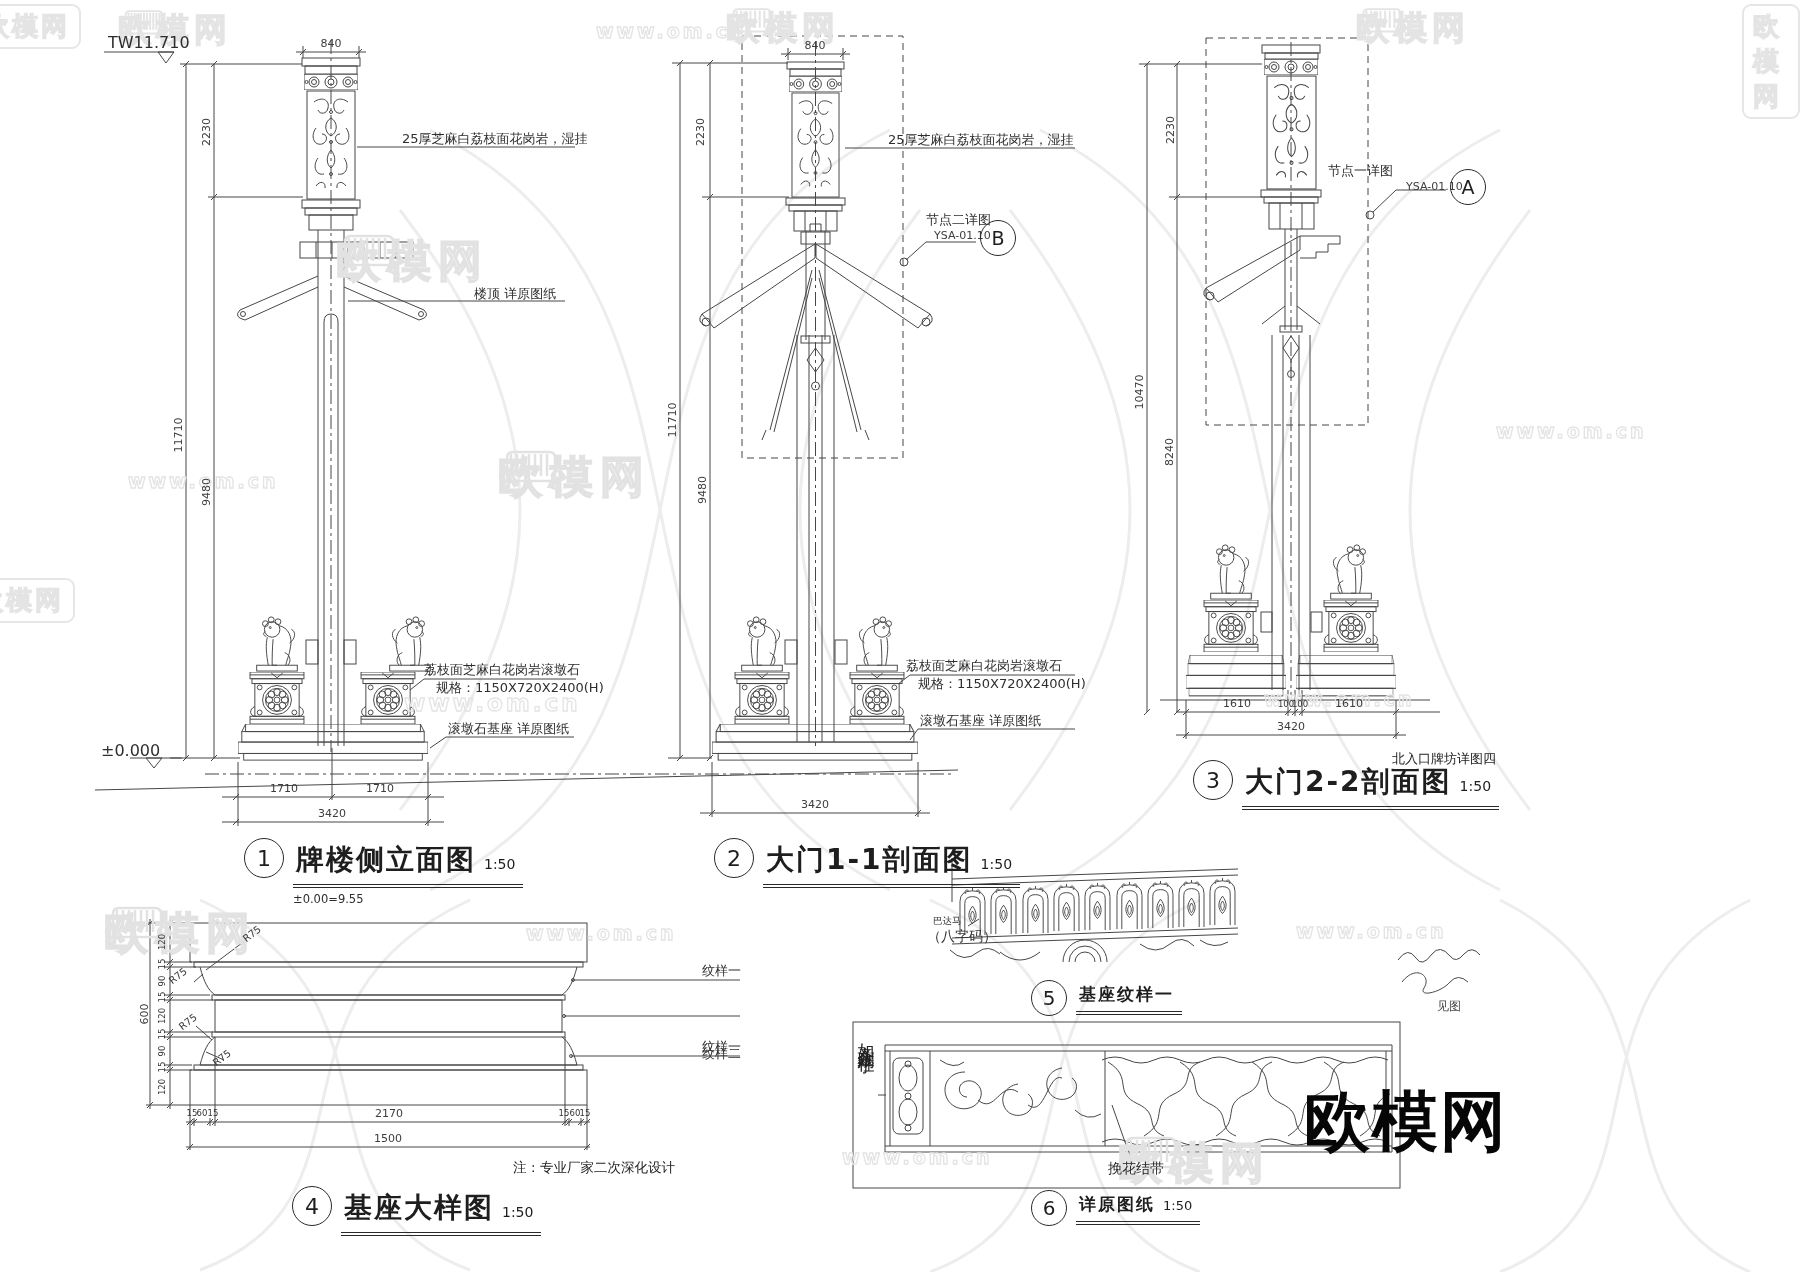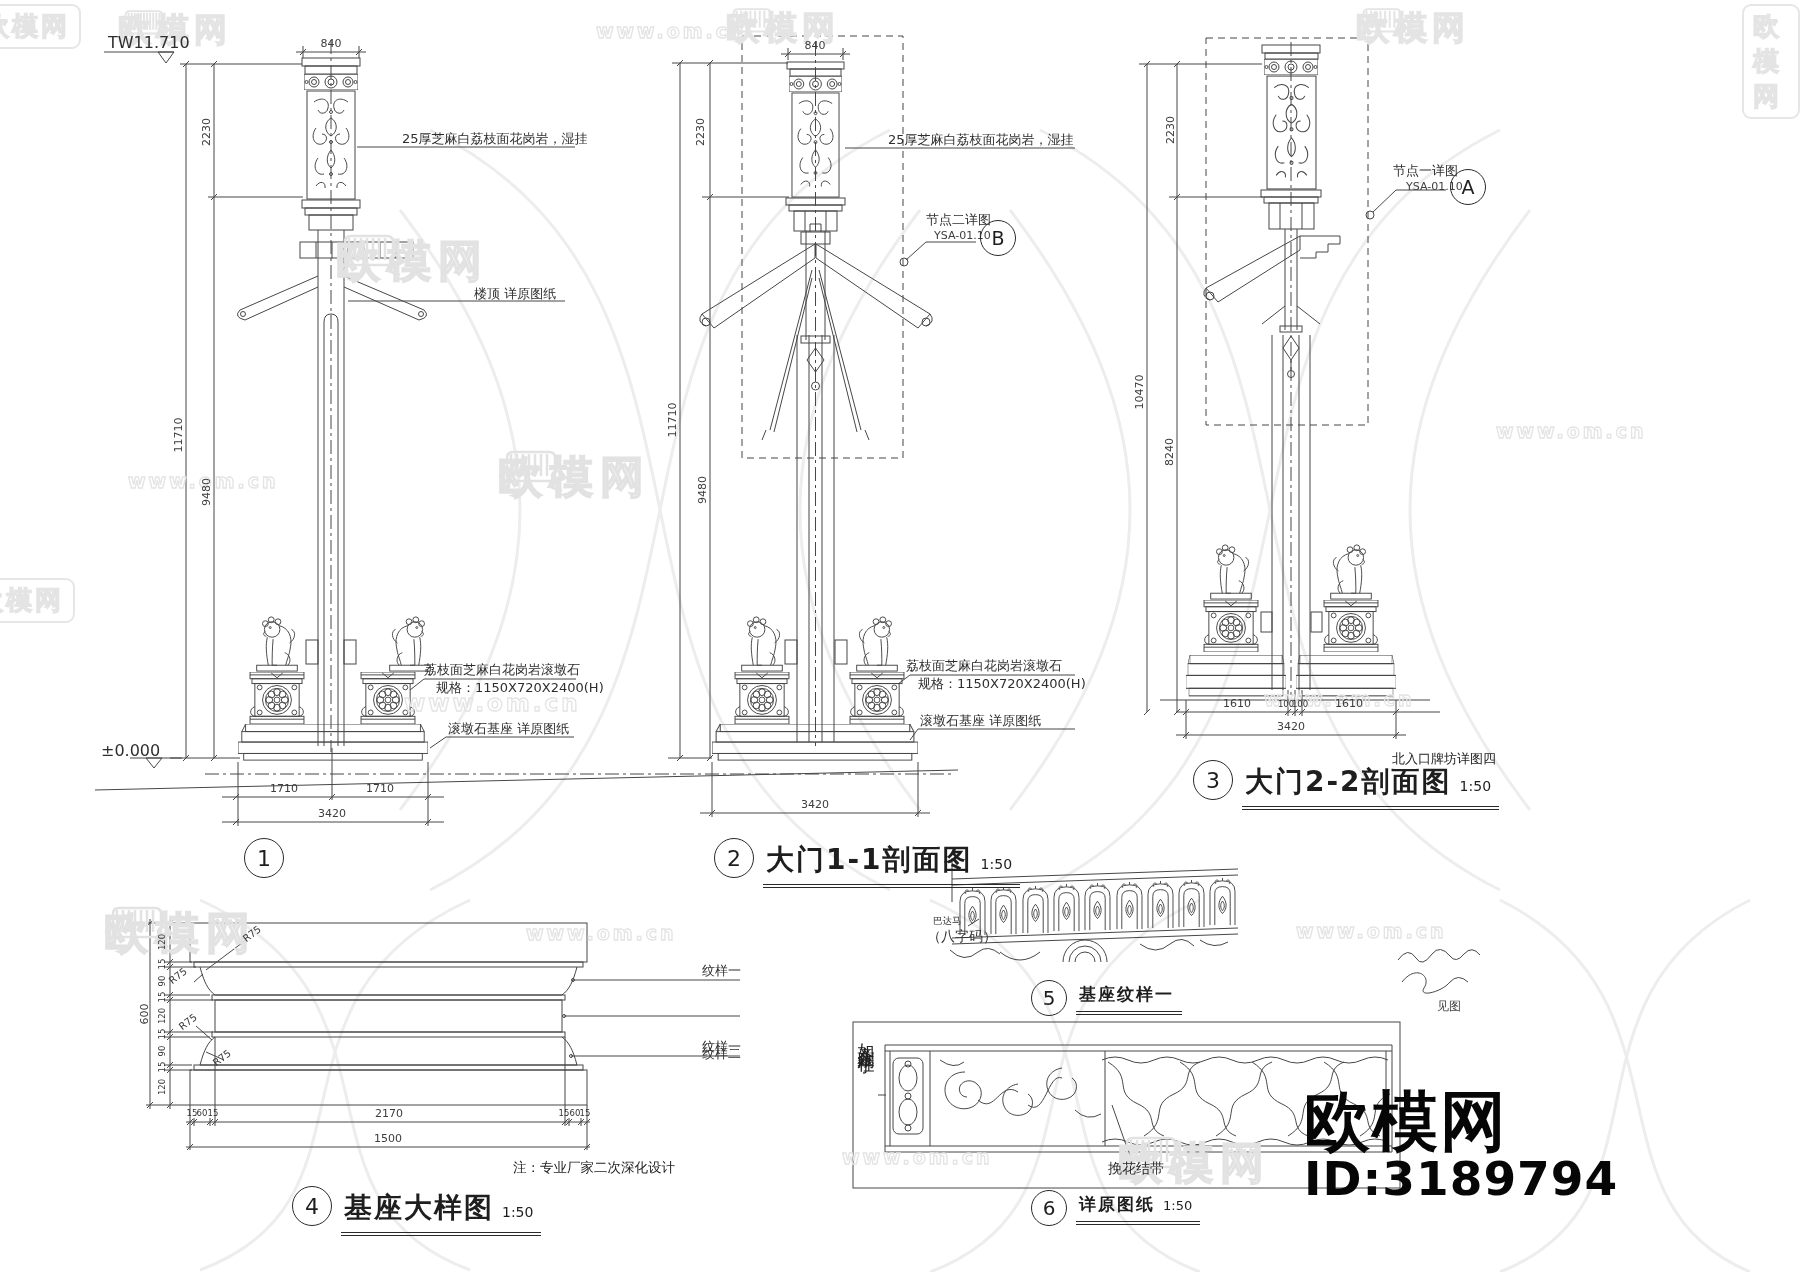--- a/index.html
+++ b/index.html
@@ -539,20 +539,24 @@
 <div class="t d c" style="left:284px;top:789px">1710</div>
 <div class="t d c" style="left:380px;top:789px">1710</div>
 <div class="t d c" style="left:332px;top:814px">3420</div>
 <div class="t lbl" style="left:402px;top:132px">25厚芝麻白荔枝面花岗岩，湿挂</div>
 <div class="t lbl" style="left:474px;top:287px">楼顶 详原图纸</div>
 <div class="t lbl" style="left:424px;top:663px">荔枝面芝麻白花岗岩滚墩石</div>
 <div class="t lbl" style="left:436px;top:681px">规格：1150X720X2400(H)</div>
 <div class="t lbl" style="left:448px;top:722px">滚墩石基座 详原图纸</div>
 <div class="caption" style="left:244px;top:838px">
   <span class="num">1</span>
+  <span>
+    <span class="cap-text"><span class="cap-title">牌楼侧立面图</span><span class="cap-scale">1:50</span></span><br>
+    <span class="sub">±0.00=9.55</span>
+  </span>
 </div>
 
 <div class="t d c" style="left:815px;top:46px">840</div>
 <div class="t d v" style="left:701px;top:132px">2230</div>
 <div class="t d v" style="left:673px;top:420px">11710</div>
 <div class="t d v" style="left:703px;top:490px">9480</div>
 <div class="t d c" style="left:815px;top:805px">3420</div>
 <div class="t lbl" style="left:888px;top:133px">25厚芝麻白荔枝面花岗岩，湿挂</div>
 <div class="t lbl" style="left:926px;top:213px">节点二详图</div>
 <div class="t d" style="left:934px;top:230px">YSA-01.10</div>
@@ -568,21 +572,21 @@
 </div>
 
 <div class="t d v" style="left:1171px;top:130px">2230</div>
 <div class="t d v" style="left:1140px;top:392px">10470</div>
 <div class="t d v" style="left:1170px;top:452px">8240</div>
 <div class="t d c" style="left:1237px;top:704px">1610</div>
 <div class="t tiny c" style="left:1286px;top:705px">100</div>
 <div class="t tiny c" style="left:1300px;top:705px">100</div>
 <div class="t d c" style="left:1349px;top:704px">1610</div>
 <div class="t d c" style="left:1291px;top:727px">3420</div>
-<div class="t lbl" style="left:1393px;top:164px">节点一详图</div>
+<div class="t lbl" style="left:1328px;top:164px">节点一详图</div>
 <div class="t d" style="left:1406px;top:181px">YSA-01.10</div>
 <div class="caption" style="left:1450px;top:169px">
     <span class="num" style="width:34px;height:34px;font-size:19px">A</span>
   </div>
 <div class="caption" style="left:1193px;top:760px">
   <span class="num">3</span>
   <span class="cap-text"><span class="cap-title">大门2-2剖面图</span><span class="cap-scale">1:50</span></span>
 </div>
 
 <div class="t tiny v" style="left:163px;top:942px">120</div>
@@ -627,14 +631,13 @@
 <div class="t" style="left:1108px;top:1160px;font-size:14px;color:#2a2a2a">挽花结带</div>
 <div class="caption smc" style="left:1031px;top:1190px">
   <span class="num">6</span>
   <span class="cap-text"><span class="cap-title">详原图纸</span><span class="cap-scale" style="font-size:13px">1:50</span></span>
 </div>
 
 <div class="t" style="left:1392px;top:752px;font-size:13px;color:#222">北入口牌坊详图四</div>
 <div class="t" style="left:1437px;top:1000px;font-size:12px;color:#444">见图</div>
 <div class="brand">
   <div class="b1">欧模网</div>
-  <div class="b2">ID:3189794</div>
 </div>
 
 </body></html>

